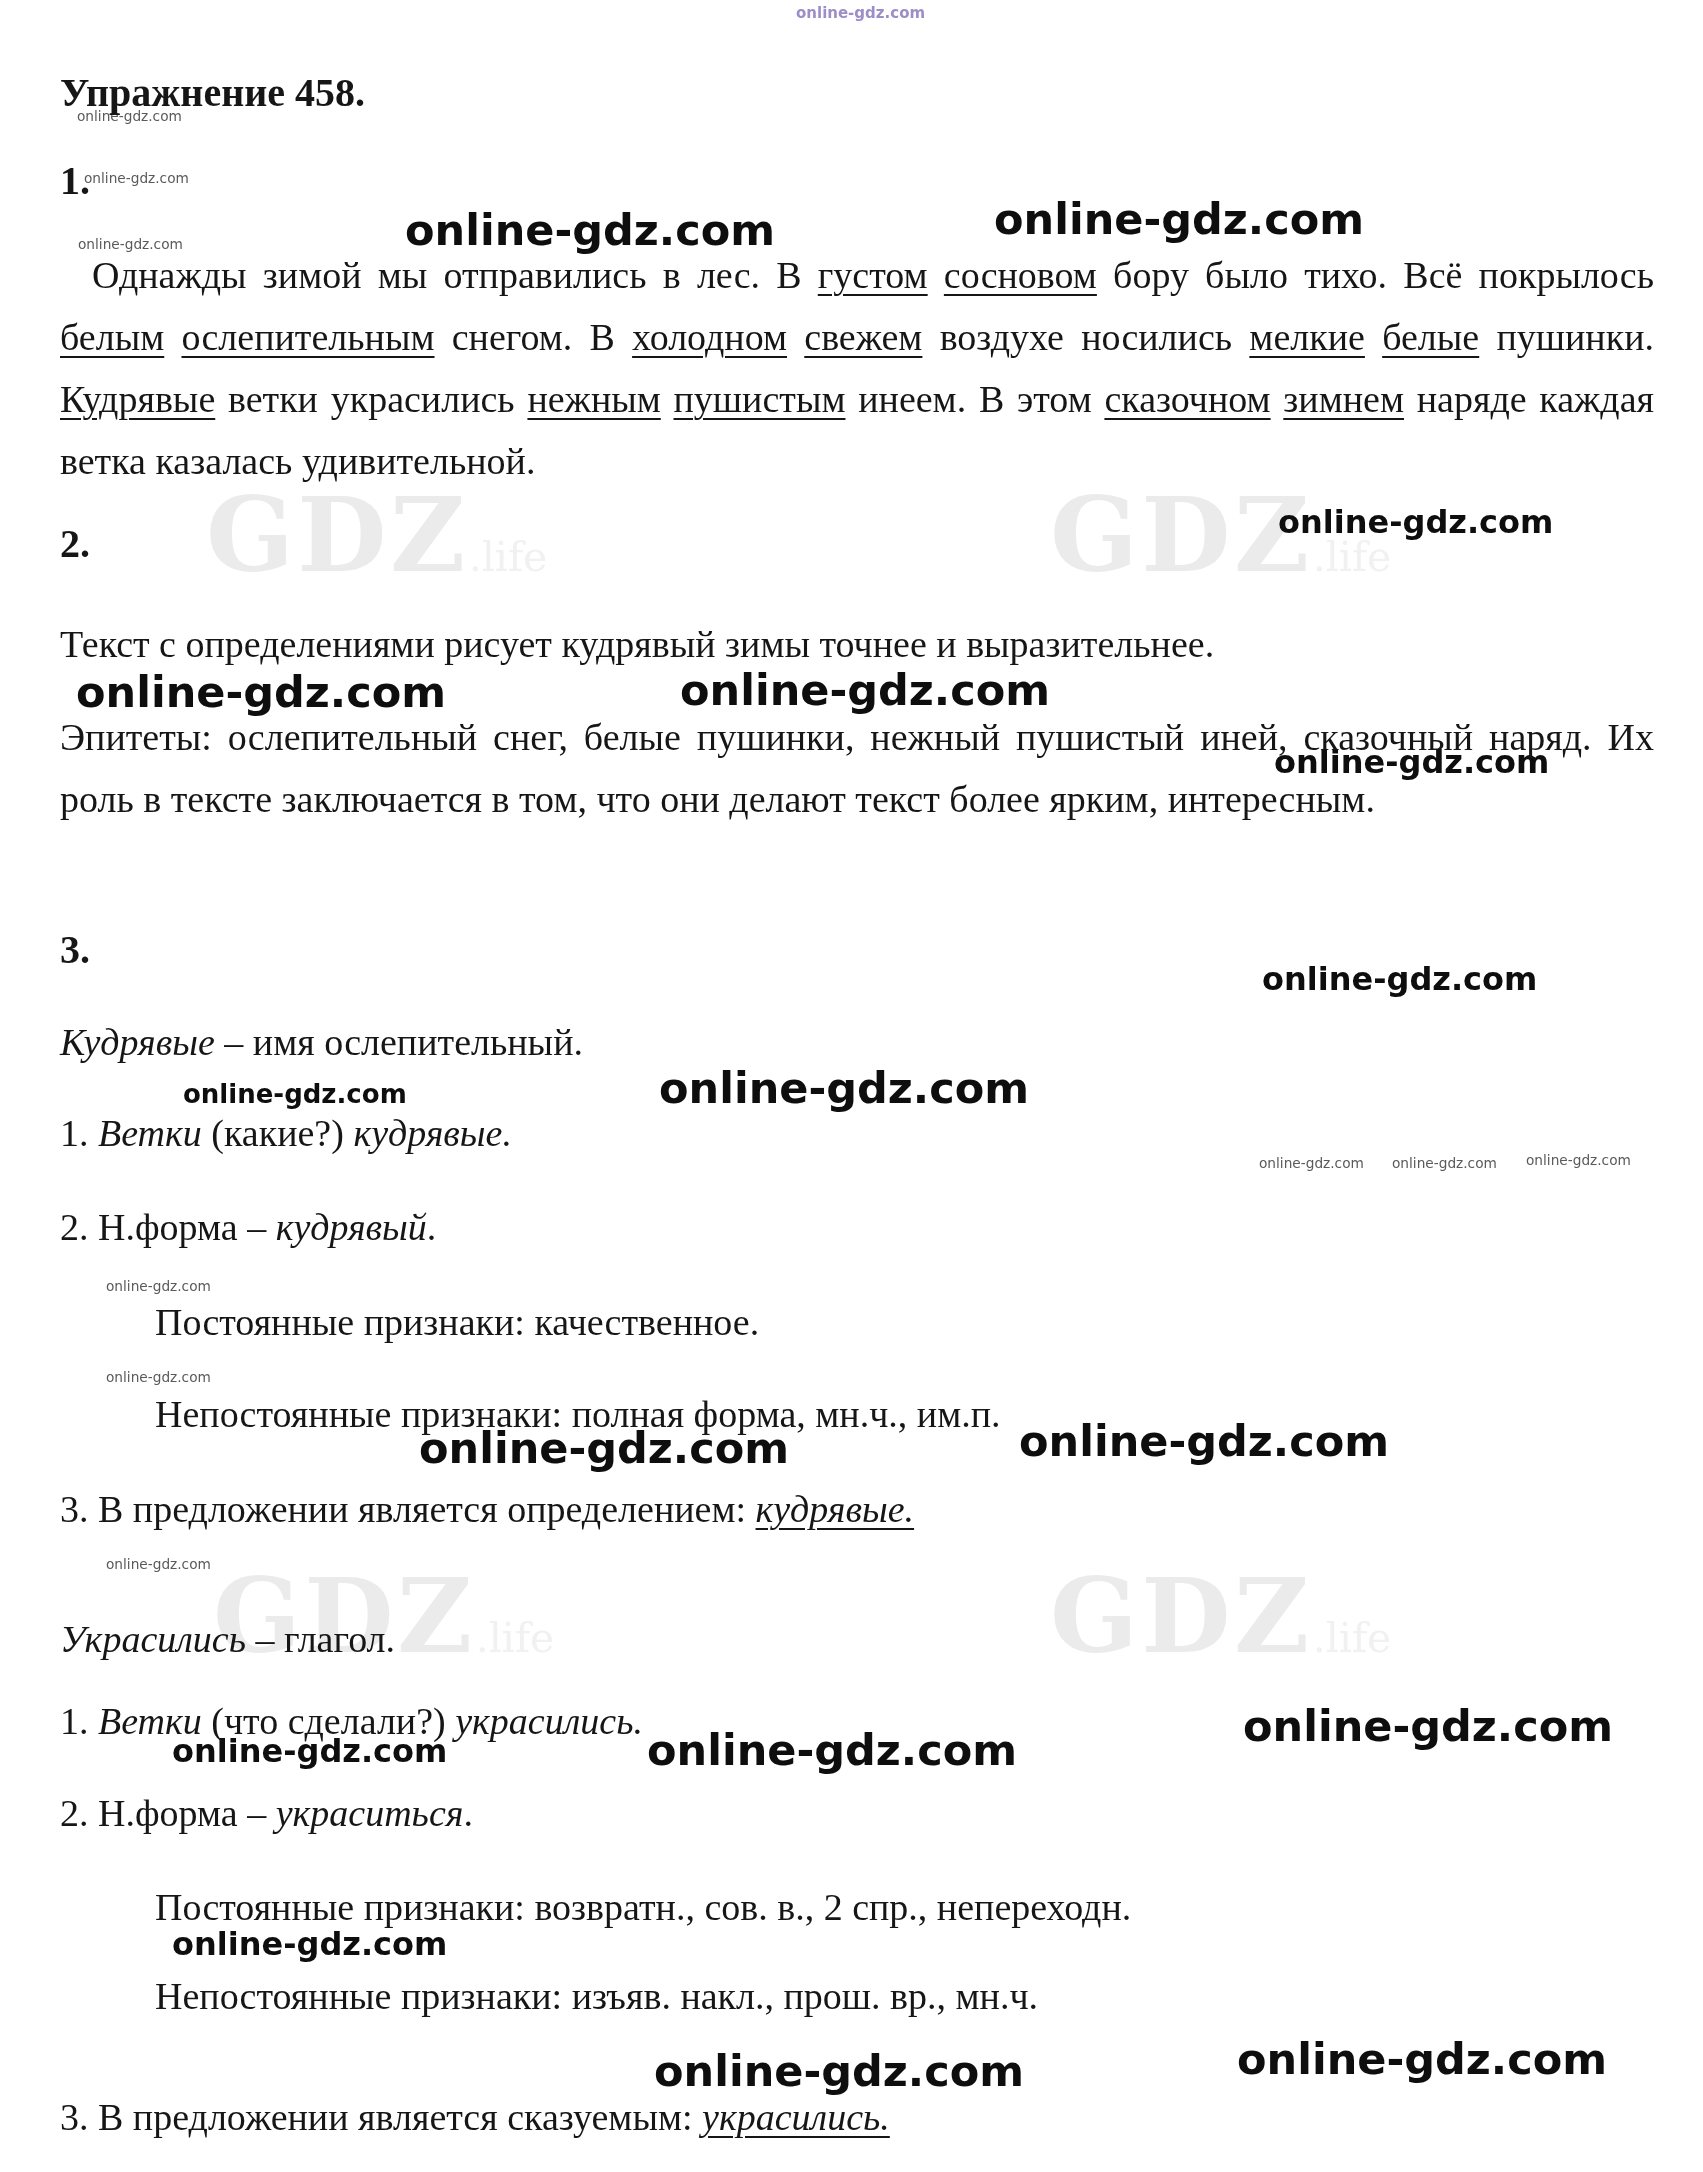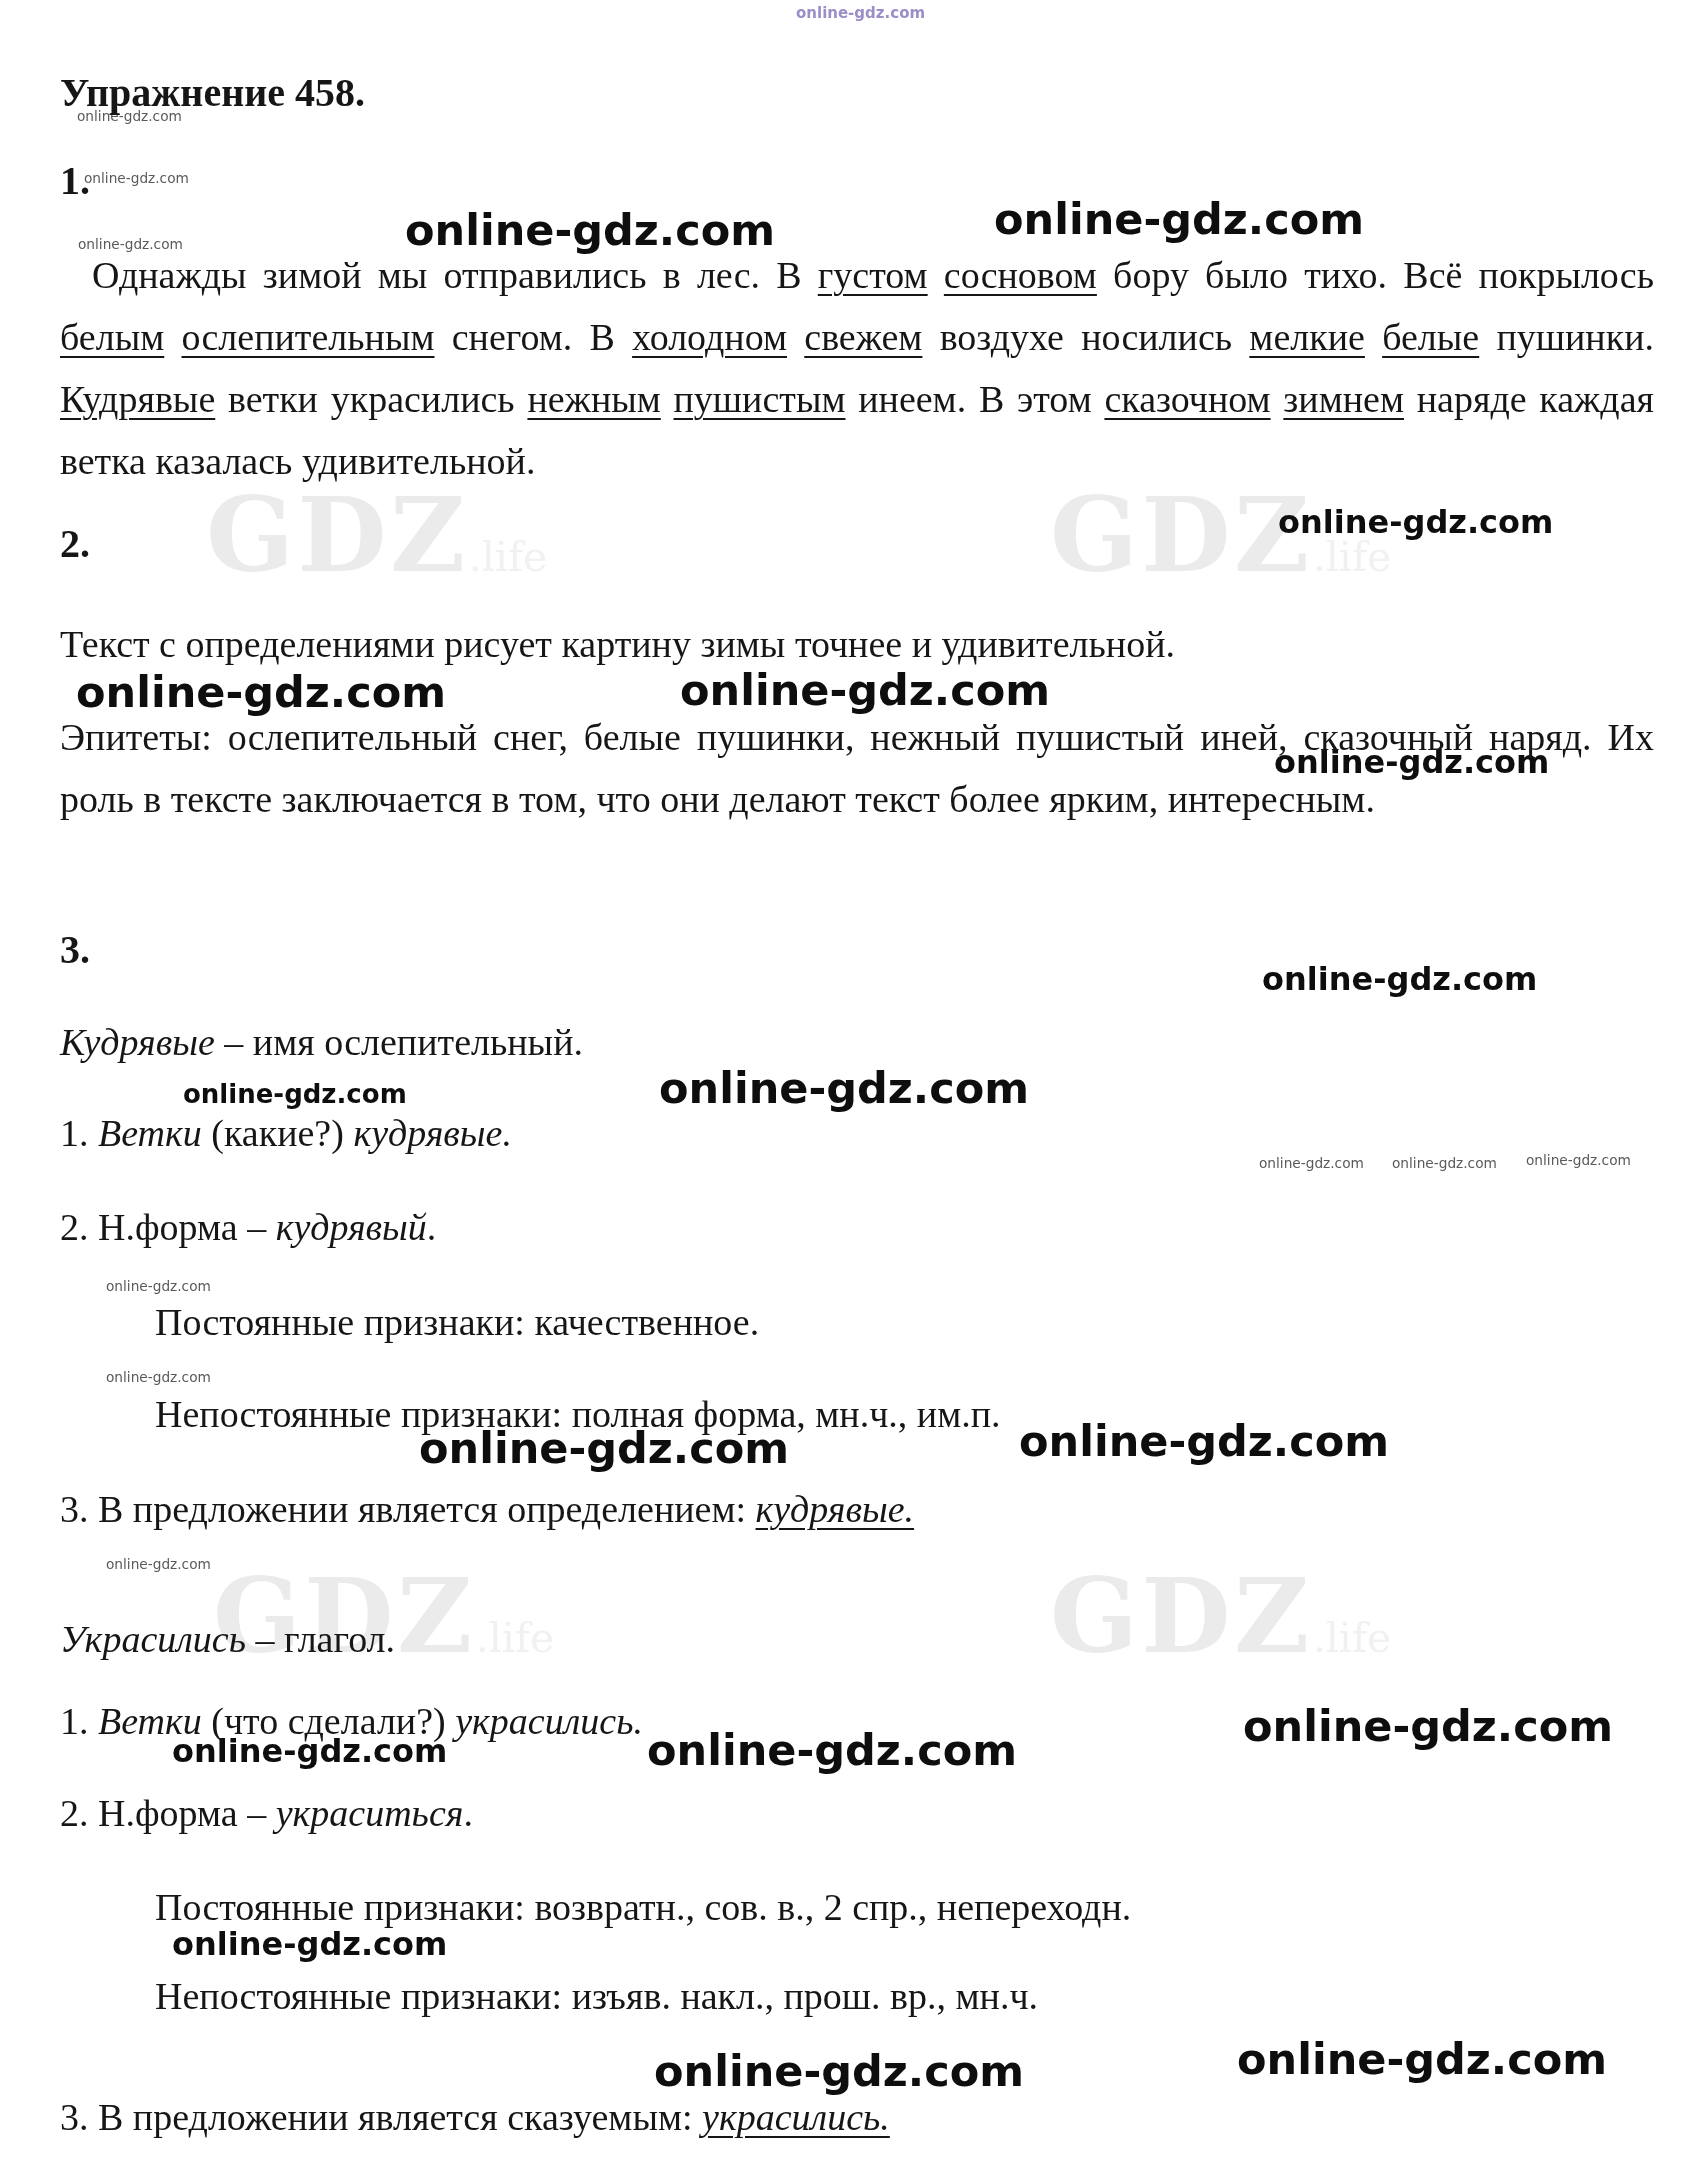--- a/index.html
+++ b/index.html
@@ -75,21 +75,21 @@
   <div class="content">
 
     <div class="blk title" style="top:69px">Упражнение 458.</div>
 
     <div class="blk secnum" style="top:157px">1.</div>
 
     <div class="blk justify indent" style="top:244px"><span class="seg-n">Однажды зимой мы отправились в лес. В </span><span class="seg-u">густом</span><span class="seg-n"> </span><span class="seg-u">сосновом</span><span class="seg-n"> бору было тихо. Всё покрылось </span><span class="seg-u">белым</span><span class="seg-n"> </span><span class="seg-u">ослепительным</span><span class="seg-n"> снегом. В </span><span class="seg-u">холодном</span><span class="seg-n"> </span><span class="seg-u">свежем</span><span class="seg-n"> воздухе носились </span><span class="seg-u">мелкие</span><span class="seg-n"> </span><span class="seg-u">белые</span><span class="seg-n"> пушинки. </span><span class="seg-u">Кудрявые</span><span class="seg-n"> ветки украсились </span><span class="seg-u">нежным</span><span class="seg-n"> </span><span class="seg-u">пушистым</span><span class="seg-n"> инеем. В этом </span><span class="seg-u">сказочном</span><span class="seg-n"> </span><span class="seg-u">зимнем</span><span class="seg-n"> наряде каждая ветка казалась удивительной.</span></div>
 
     <div class="blk secnum" style="top:520px">2.</div>
 
-    <div class="blk" style="top:613px">Текст с определениями рисует картину зимы точнее и удивительной.</div>
+    <div class="blk" style="top:613px">Текст с определениями рисует кудрявый зимы точнее и выразительнее.</div>
 
     <div class="blk justify" style="top:706px">Эпитеты: ослепительный снег, белые пушинки, нежный пушистый иней, сказочный наряд. Их роль в тексте заключается в том, что они делают текст более ярким, интересным.</div>
 
     <div class="blk secnum" style="top:926px">3.</div>
 
     <div class="blk" style="top:1011px"><span class="seg-i">Кудрявые</span><span class="seg-n"> – имя ослепительный.</span></div>
 
     <div class="blk" style="top:1102px"><span class="seg-n">1. </span><span class="seg-i">Ветки</span><span class="seg-n"> (какие?) </span><span class="seg-i">кудрявые.</span></div>
 
     <div class="blk" style="top:1196px"><span class="seg-n">2. Н.форма – </span><span class="seg-i">кудрявый</span><span class="seg-n">.</span></div>

